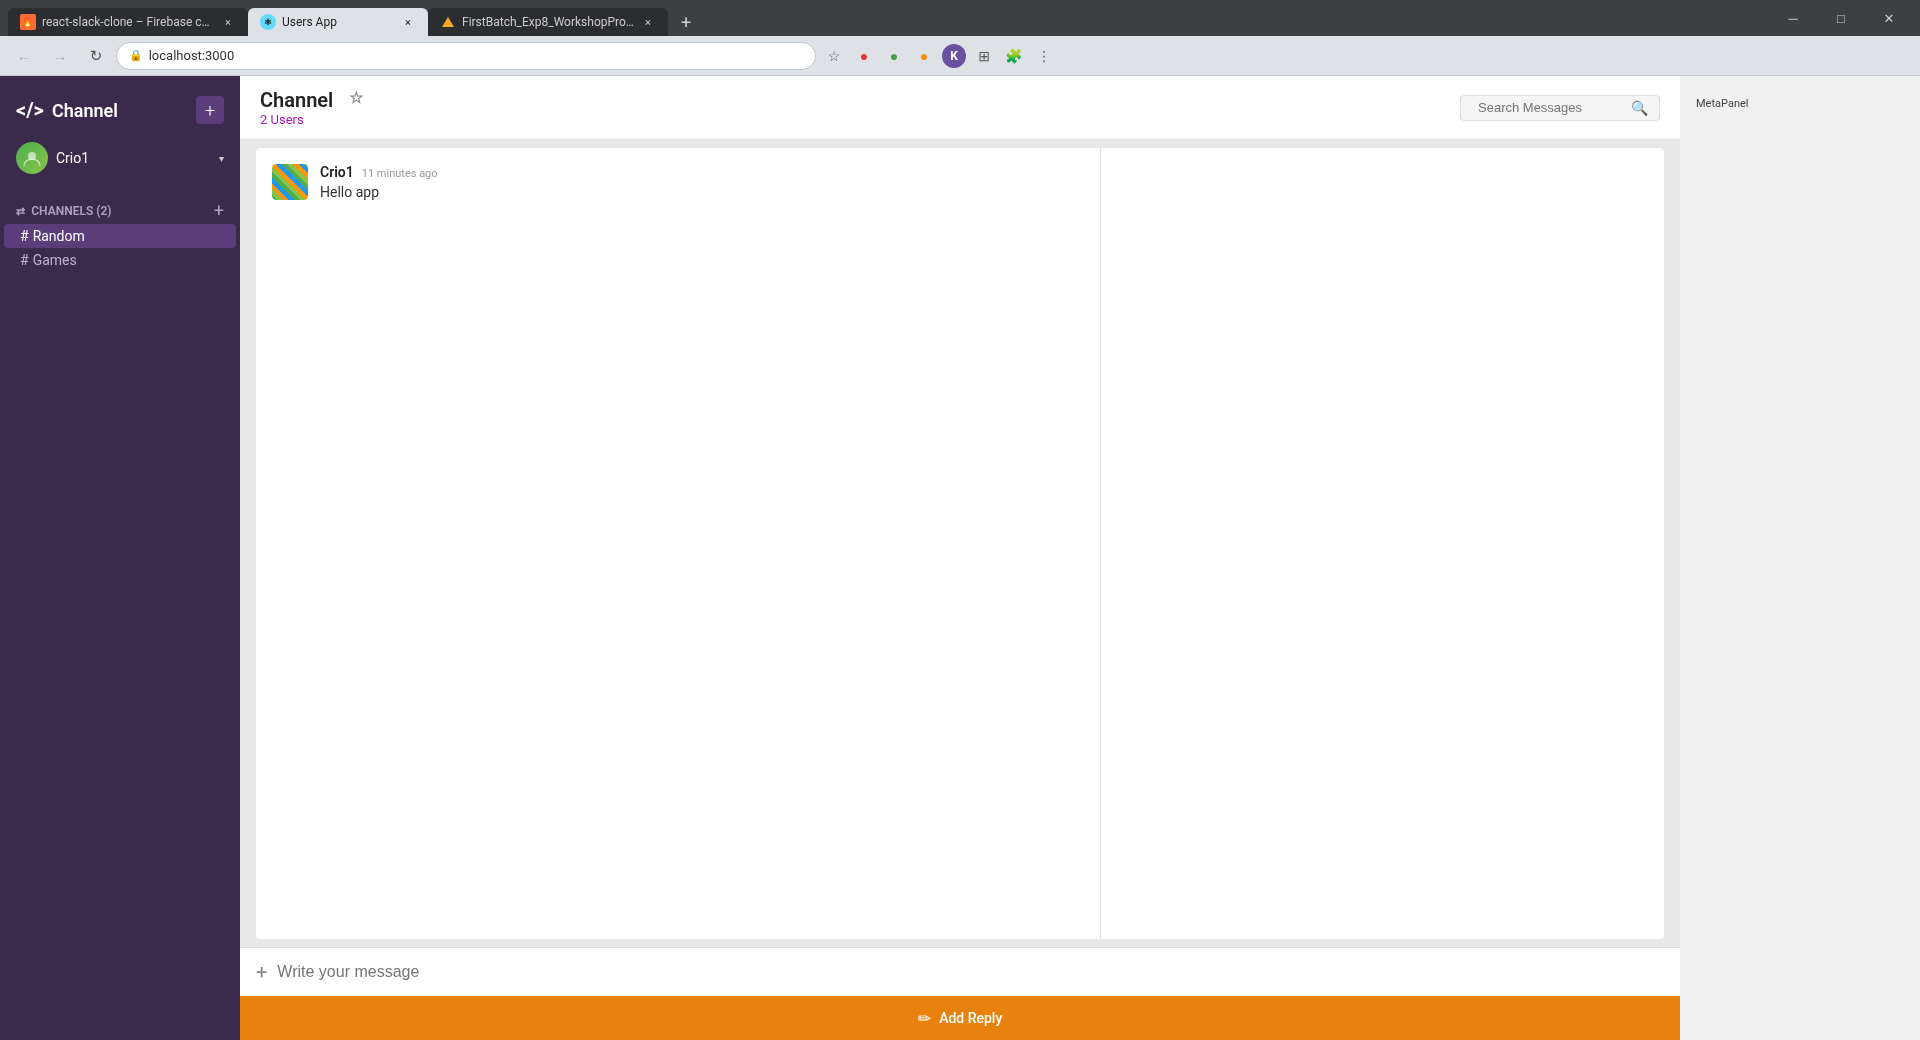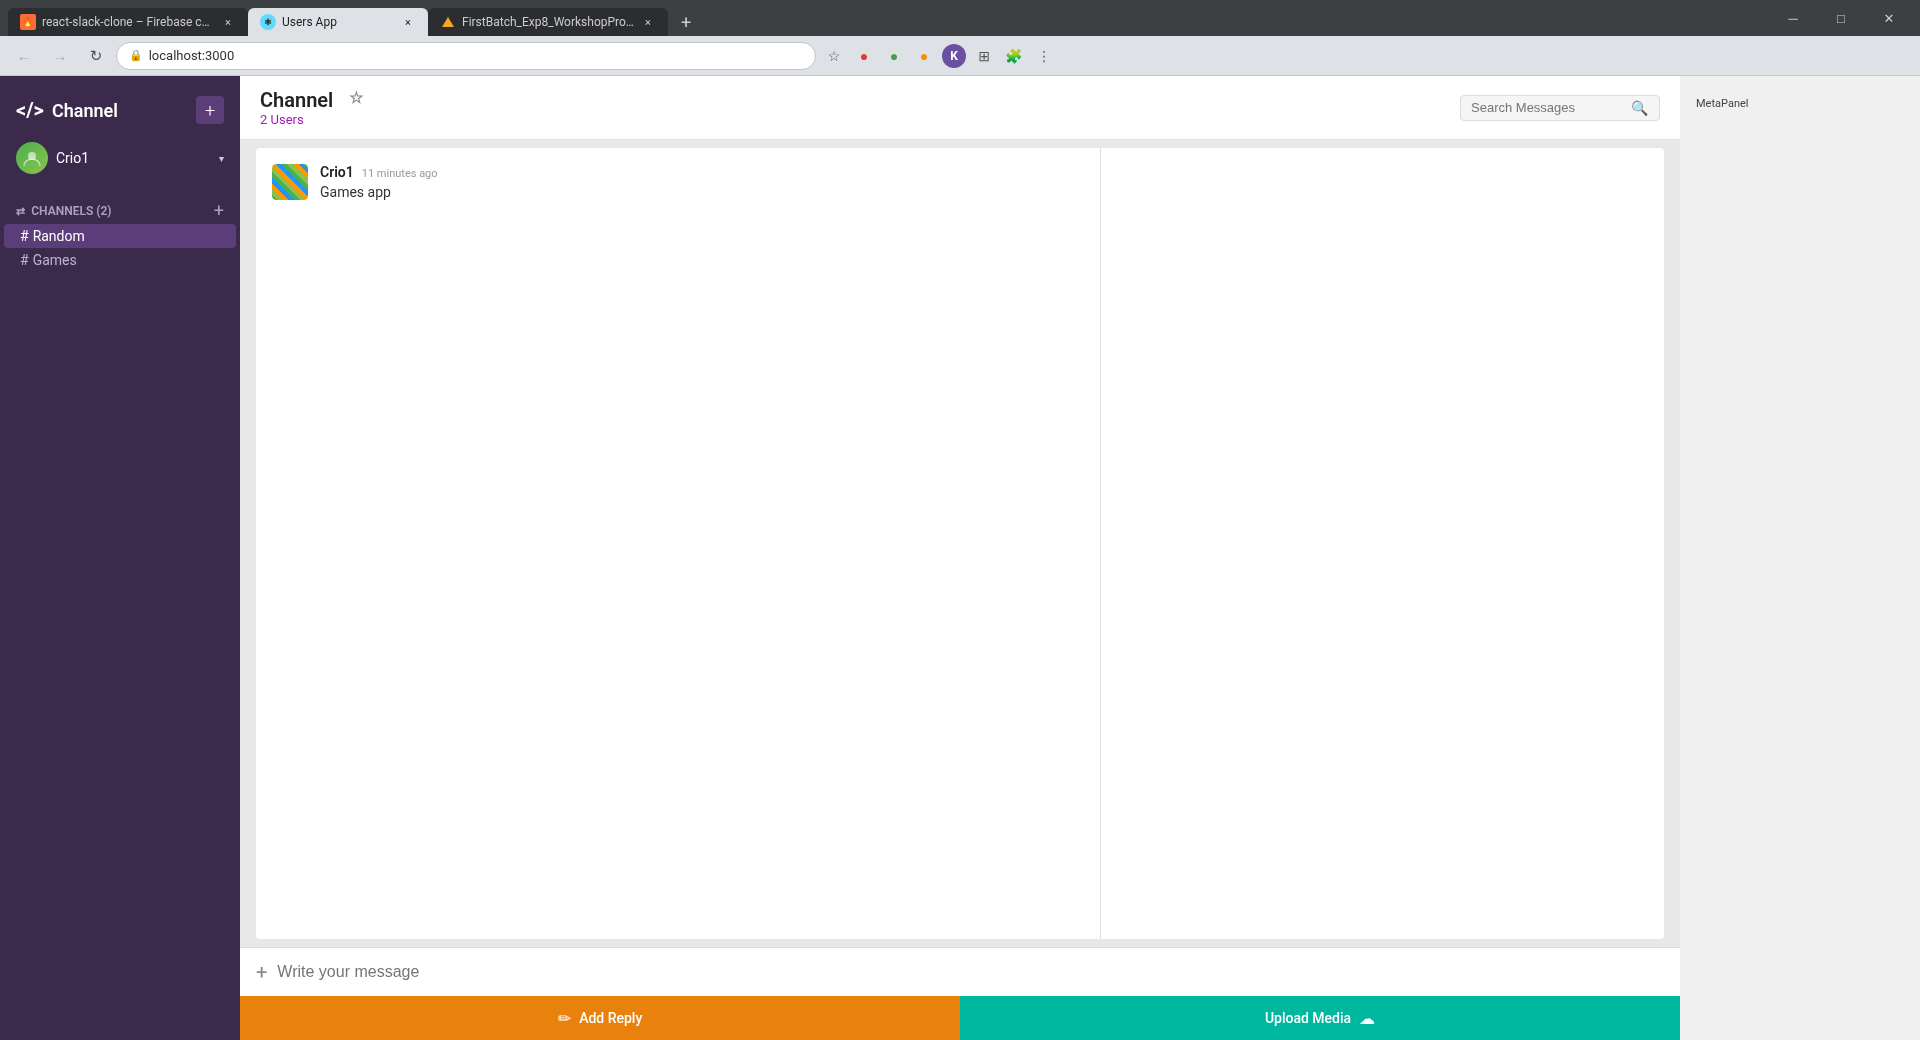--- a/index.html
+++ b/index.html
@@ -54,21 +54,21 @@
     
     .main-content { flex: 1; display: flex; flex-direction: column; background: #e8e8e8; overflow: hidden; }
 
     
     .channel-header { background: white; padding: 12px 20px; display: flex; align-items: center; justify-content: space-between; border-bottom: 1px solid #e0e0e0; }
     .channel-title-area { display: flex; flex-direction: column; }
     .channel-title { font-size: 20px; font-weight: 600; color: #222; display: flex; align-items: flex-start; gap: 16px; }
     .star-icon { color: #888; font-size: 16px; cursor: pointer; }
     .channel-users { font-size: 13px; color: #a21caf; }
     .search-box { display: flex; align-items: center; background: #f5f5f5; border: 1px solid #ddd; border-radius: 4px; padding: 4px 10px; gap: 6px; width: 200px; }
-    .search-input { border: none; background: transparent; outline: none; font-size: 13px; color: #333; width: 100%; }
+    .search-input { border: none; background: transparent; outline: none; font-size: 13px; color: #333; width: 100%; margin-left: 7px; }
     .search-icon { color: #888; font-size: 14px; }
 
     
     .messages-wrapper { flex: 1; padding: 8px 16px; overflow-y: auto; }
     .messages-panel { background: white; border-radius: 4px; overflow: hidden; display: flex; height: 100%; }
     .messages-list { flex: 1; padding: 16px; border-right: 1px solid #e0e0e0; }
     .message-item { display: flex; gap: 12px; margin-bottom: 12px; }
     .message-avatar { width: 36px; height: 36px; flex-shrink: 0; border-radius: 4px; overflow: hidden; }
     .pixel-avatar { width: 36px; height: 36px; background: repeating-linear-gradient(45deg, #4caf50 0px, #4caf50 4px, #8bc34a 4px, #8bc34a 8px, #ff9800 8px, #ff9800 12px, #2196f3 12px, #2196f3 16px); border-radius: 4px; }
     .message-body { flex: 1; }
@@ -214,42 +214,38 @@
           <div class="messages-list">
             <div class="message-item">
               <div class="message-avatar">
                 <div class="pixel-avatar"></div>
               </div>
               <div class="message-body">
                 <div class="message-meta">
                   <span class="message-author">Crio1</span>
                   <span class="message-time">11 minutes ago</span>
                 </div>
-                <div class="message-text">Games app</div>
+                <div class="message-text">Hello app</div>
               </div>
             </div>
           </div>
           <div class="messages-thread"></div>
         </div>
       </div>
 
       <div class="message-input-area">
         <span class="input-add-btn">+</span>
         <input class="message-input" type="text" placeholder="Write your message" style="">
       </div>
 
       <div class="bottom-actions">
         <div class="add-reply-btn">
           <span class="icon">✏</span>
           <span>Add Reply</span>
         </div>
-        <div class="upload-media-btn">
-          <span>Upload Media</span>
-          <span class="icon">☁</span>
-        </div>
       </div>
     </div>
 
     <div class="meta-panel">
       <span class="meta-panel-title">MetaPanel</span>
     </div>
   </div>
 </div>
 
 </body></html>

